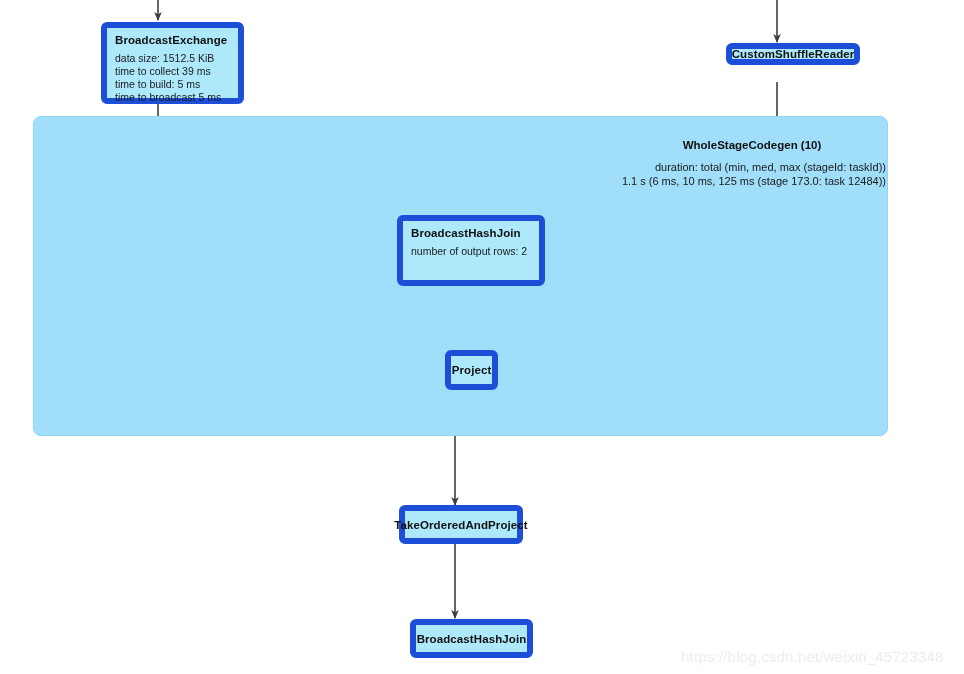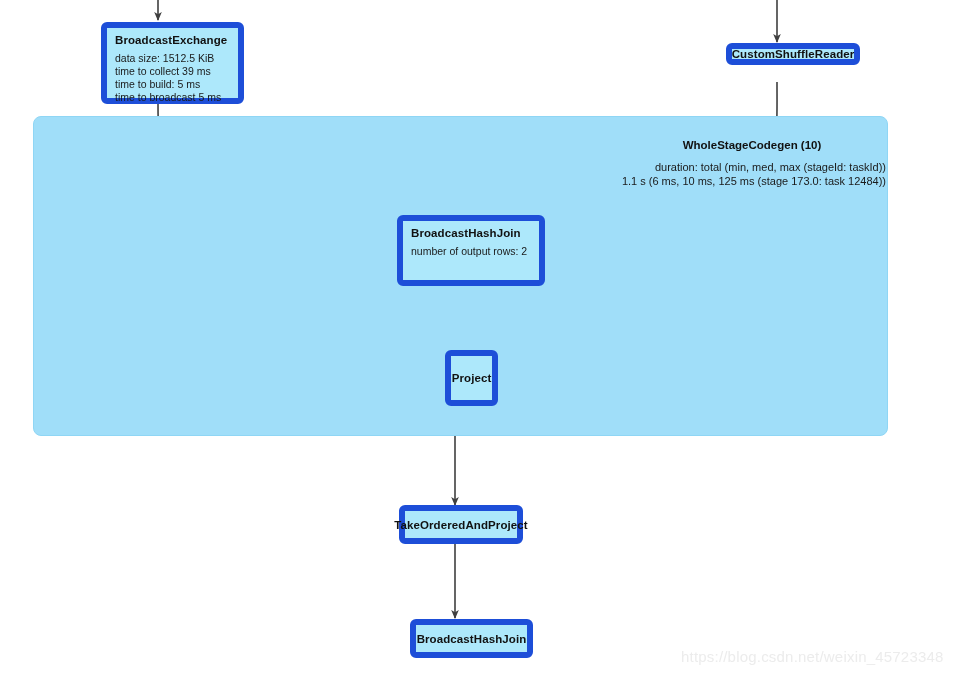--- a/index.html
+++ b/index.html
@@ -138,21 +138,21 @@
     <span class="node-title">CustomShuffleReader</span>
   </div>
 
   <div class="node has-metrics" style="left:381px; top:215px; width:148px; height:71px;">
     <span class="node-title">BroadcastHashJoin</span>
     <span class="node-metrics">
       <span class="metric-line">number of output rows: 2</span>
     </span>
   </div>
 
-  <div class="node" style="left:429px; top:350px; width:53px; height:56px;">
+  <div class="node" style="left:429px; top:350px; width:53px; height:40px;">
     <span class="node-title">Project</span>
   </div>
 
   <div class="node" style="left:383px; top:505px; width:124px; height:39px;">
     <span class="node-title">TakeOrderedAndProject</span>
   </div>
 
   <div class="node" style="left:394px; top:619px; width:123px; height:39px;">
     <span class="node-title">BroadcastHashJoin</span>
   </div>

